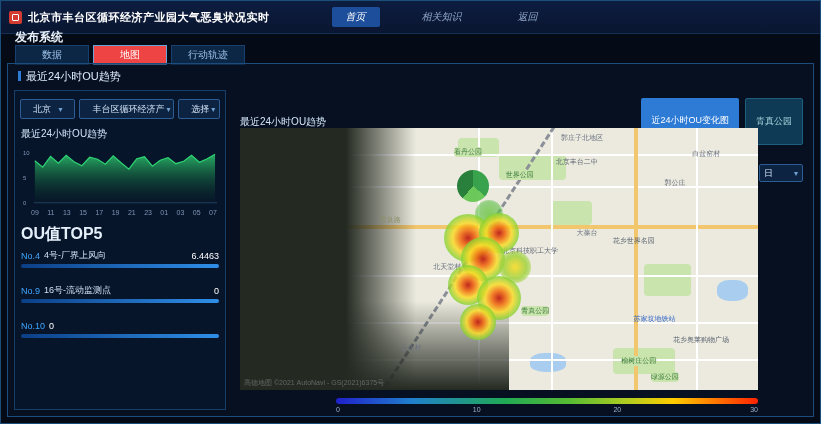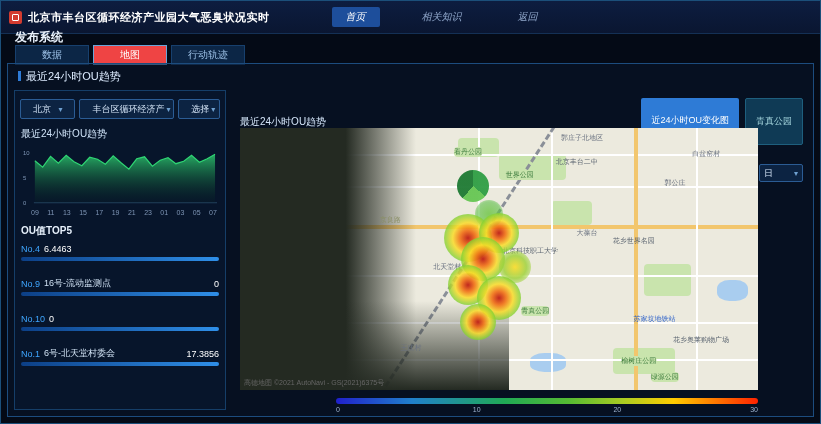--- a/index.html
+++ b/index.html
@@ -32,21 +32,21 @@
   .selects{display:flex;gap:4px;padding:8px 5px 2px;}
   .select{height:20px;background:#0c2342;border:1px solid #2b5c94;color:#d4e4f7;font-size:9px;
         display:flex;align-items:center;justify-content:space-between;padding:0 12px;border-radius:2px;
         box-sizing:border-box;cursor:pointer;overflow:hidden;white-space:nowrap;}
   .sel-region{width:56px;} .sel-park{width:96px;} .sel-point{width:42px;}
   .caret{color:#6fa0d0;font-size:8px;margin-left:2px;}
   .chart-title{padding:6px 6px 2px;font-size:10px;color:#cfe3f8;}
   .chart-wrap{position:relative;margin:0 6px;height:66px;}
   .chart-wrap svg{position:absolute;inset:0;width:100%;height:100%;}
   .x-labels{display:flex;justify-content:space-between;padding:0 8px 0 16px;font-size:7px;color:#7e95b5;}
-  .top5-title{padding:8px 6px 4px;font-size:10px;font-weight:bold;color:#e6f0fb;}
+  .top5-title{padding:8px 6px 4px;font-size:16px;font-weight:bold;color:#e6f0fb;}
   .top5-list{padding:0 6px;}
   .t5-row{margin-bottom:16px;}
   .t5-line1{display:flex;align-items:center;font-size:9px;height:13px;}
   .t5-rank{color:#3fa6ff;margin-right:4px;flex:0 0 auto;}
   .t5-name{flex:1;color:#cfe0f2;white-space:nowrap;overflow:hidden;}
   .t5-val{color:#fff;flex:0 0 auto;}
   .t5-bar{height:4px;border-radius:2px;margin-top:2px;background:linear-gradient(90deg,#0c3f86,#2f8fe8);}
   
   .right-head{position:absolute;left:232px;top:34px;right:10px;display:flex;align-items:center;}
   .right-title{font-size:10px;color:#d5e6fa;}
@@ -161,44 +161,37 @@
           <span>03</span>
           <span>05</span>
           <span>07</span>
         </div>
 
       <div class="top5-title">OU值TOP5</div>
       <div class="top5-list">
         <div class="t5-row">
           <div class="t5-line1">
             <span class="t5-rank">No.4</span>
+            <span class="t5-name">4号-厂界上风向</span>
             <span class="t5-val">6.4463</span>
           </div>
             <div class="t5-bar"></div>
         </div>
         <div class="t5-row">
           <div class="t5-line1">
             <span class="t5-rank">No.9</span>
             <span class="t5-name">16号-流动监测点</span>
             <span class="t5-val">0</span>
           </div>
             <div class="t5-bar"></div>
         </div>
         <div class="t5-row">
           <div class="t5-line1">
             <span class="t5-rank">No.10</span>
             <span class="t5-val">0</span>
-          </div>
-            <div class="t5-bar"></div>
-        </div>
-        <div class="t5-row">
-          <div class="t5-line1">
-            <span class="t5-rank">No.1</span>
-            <span class="t5-name">6号-北天堂村委会</span>
-            <span class="t5-val">17.3856</span>
           </div>
             <div class="t5-bar"></div>
         </div>
       </div>
     </div>
 
     <div class="right-head">
       <span class="right-title">最近24小时OU趋势</span>
       <div class="right-buttons">
         <span class="btn btn-change">近24小时OU变化图</span>

